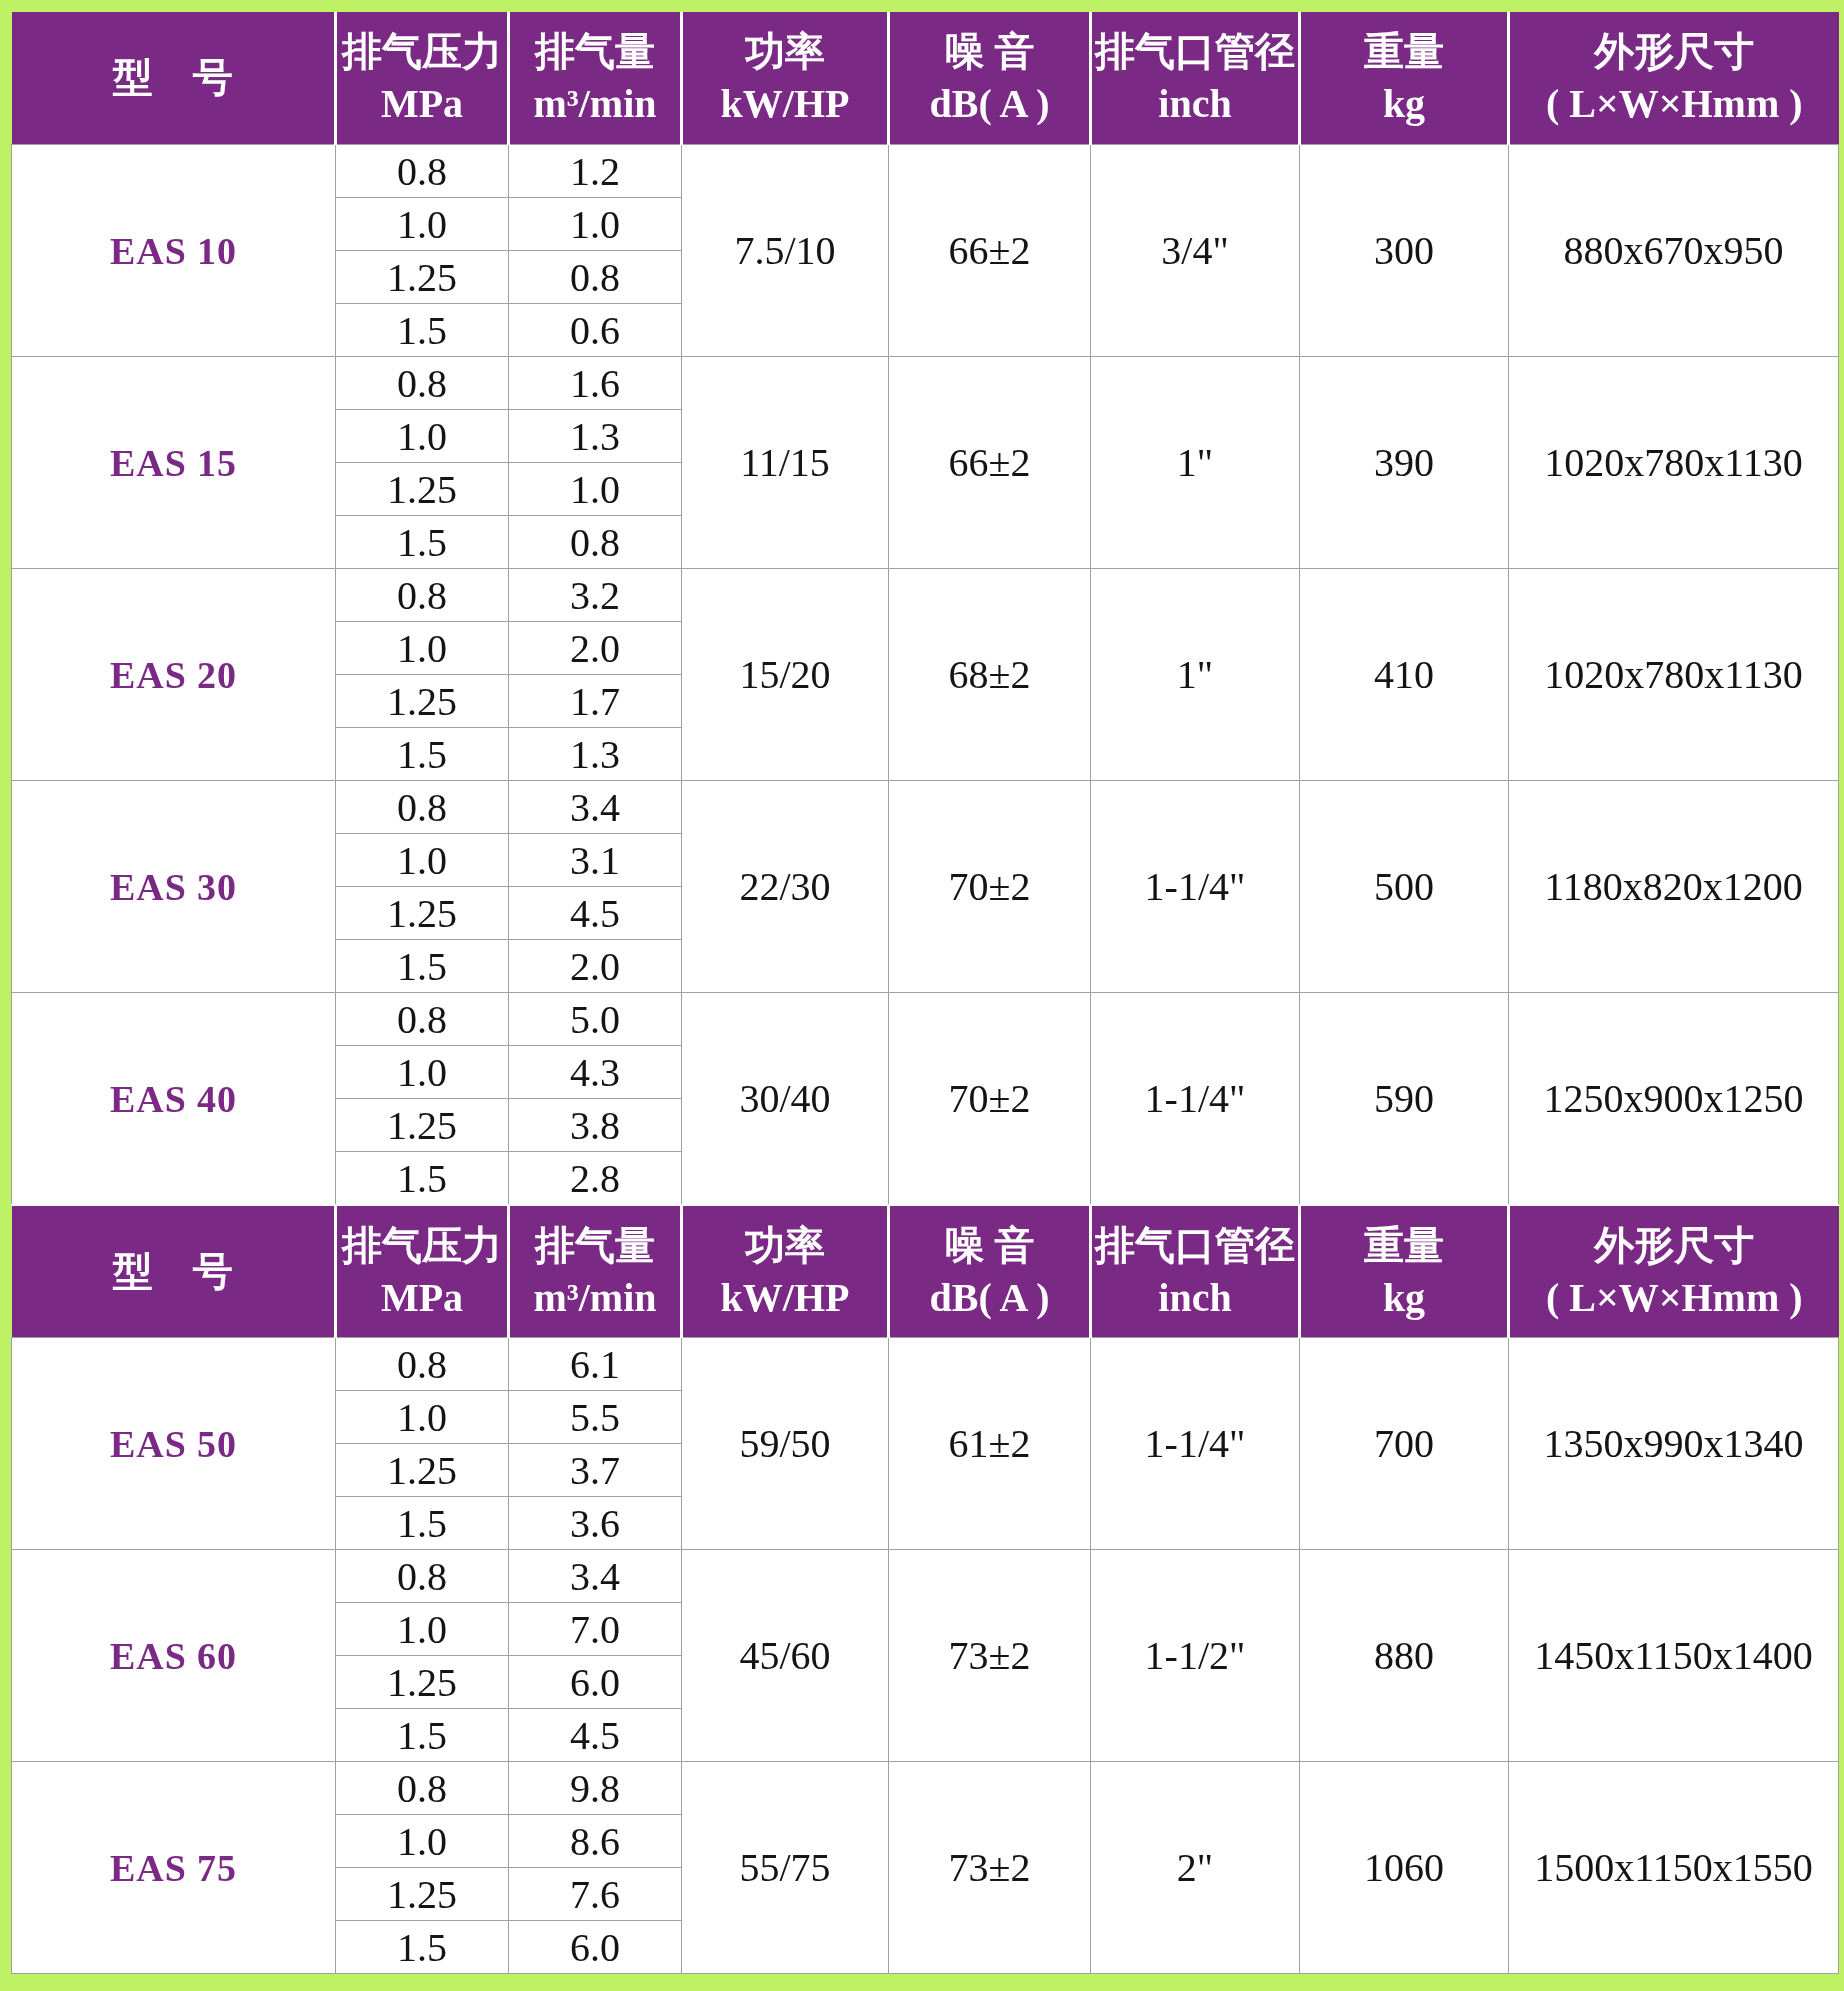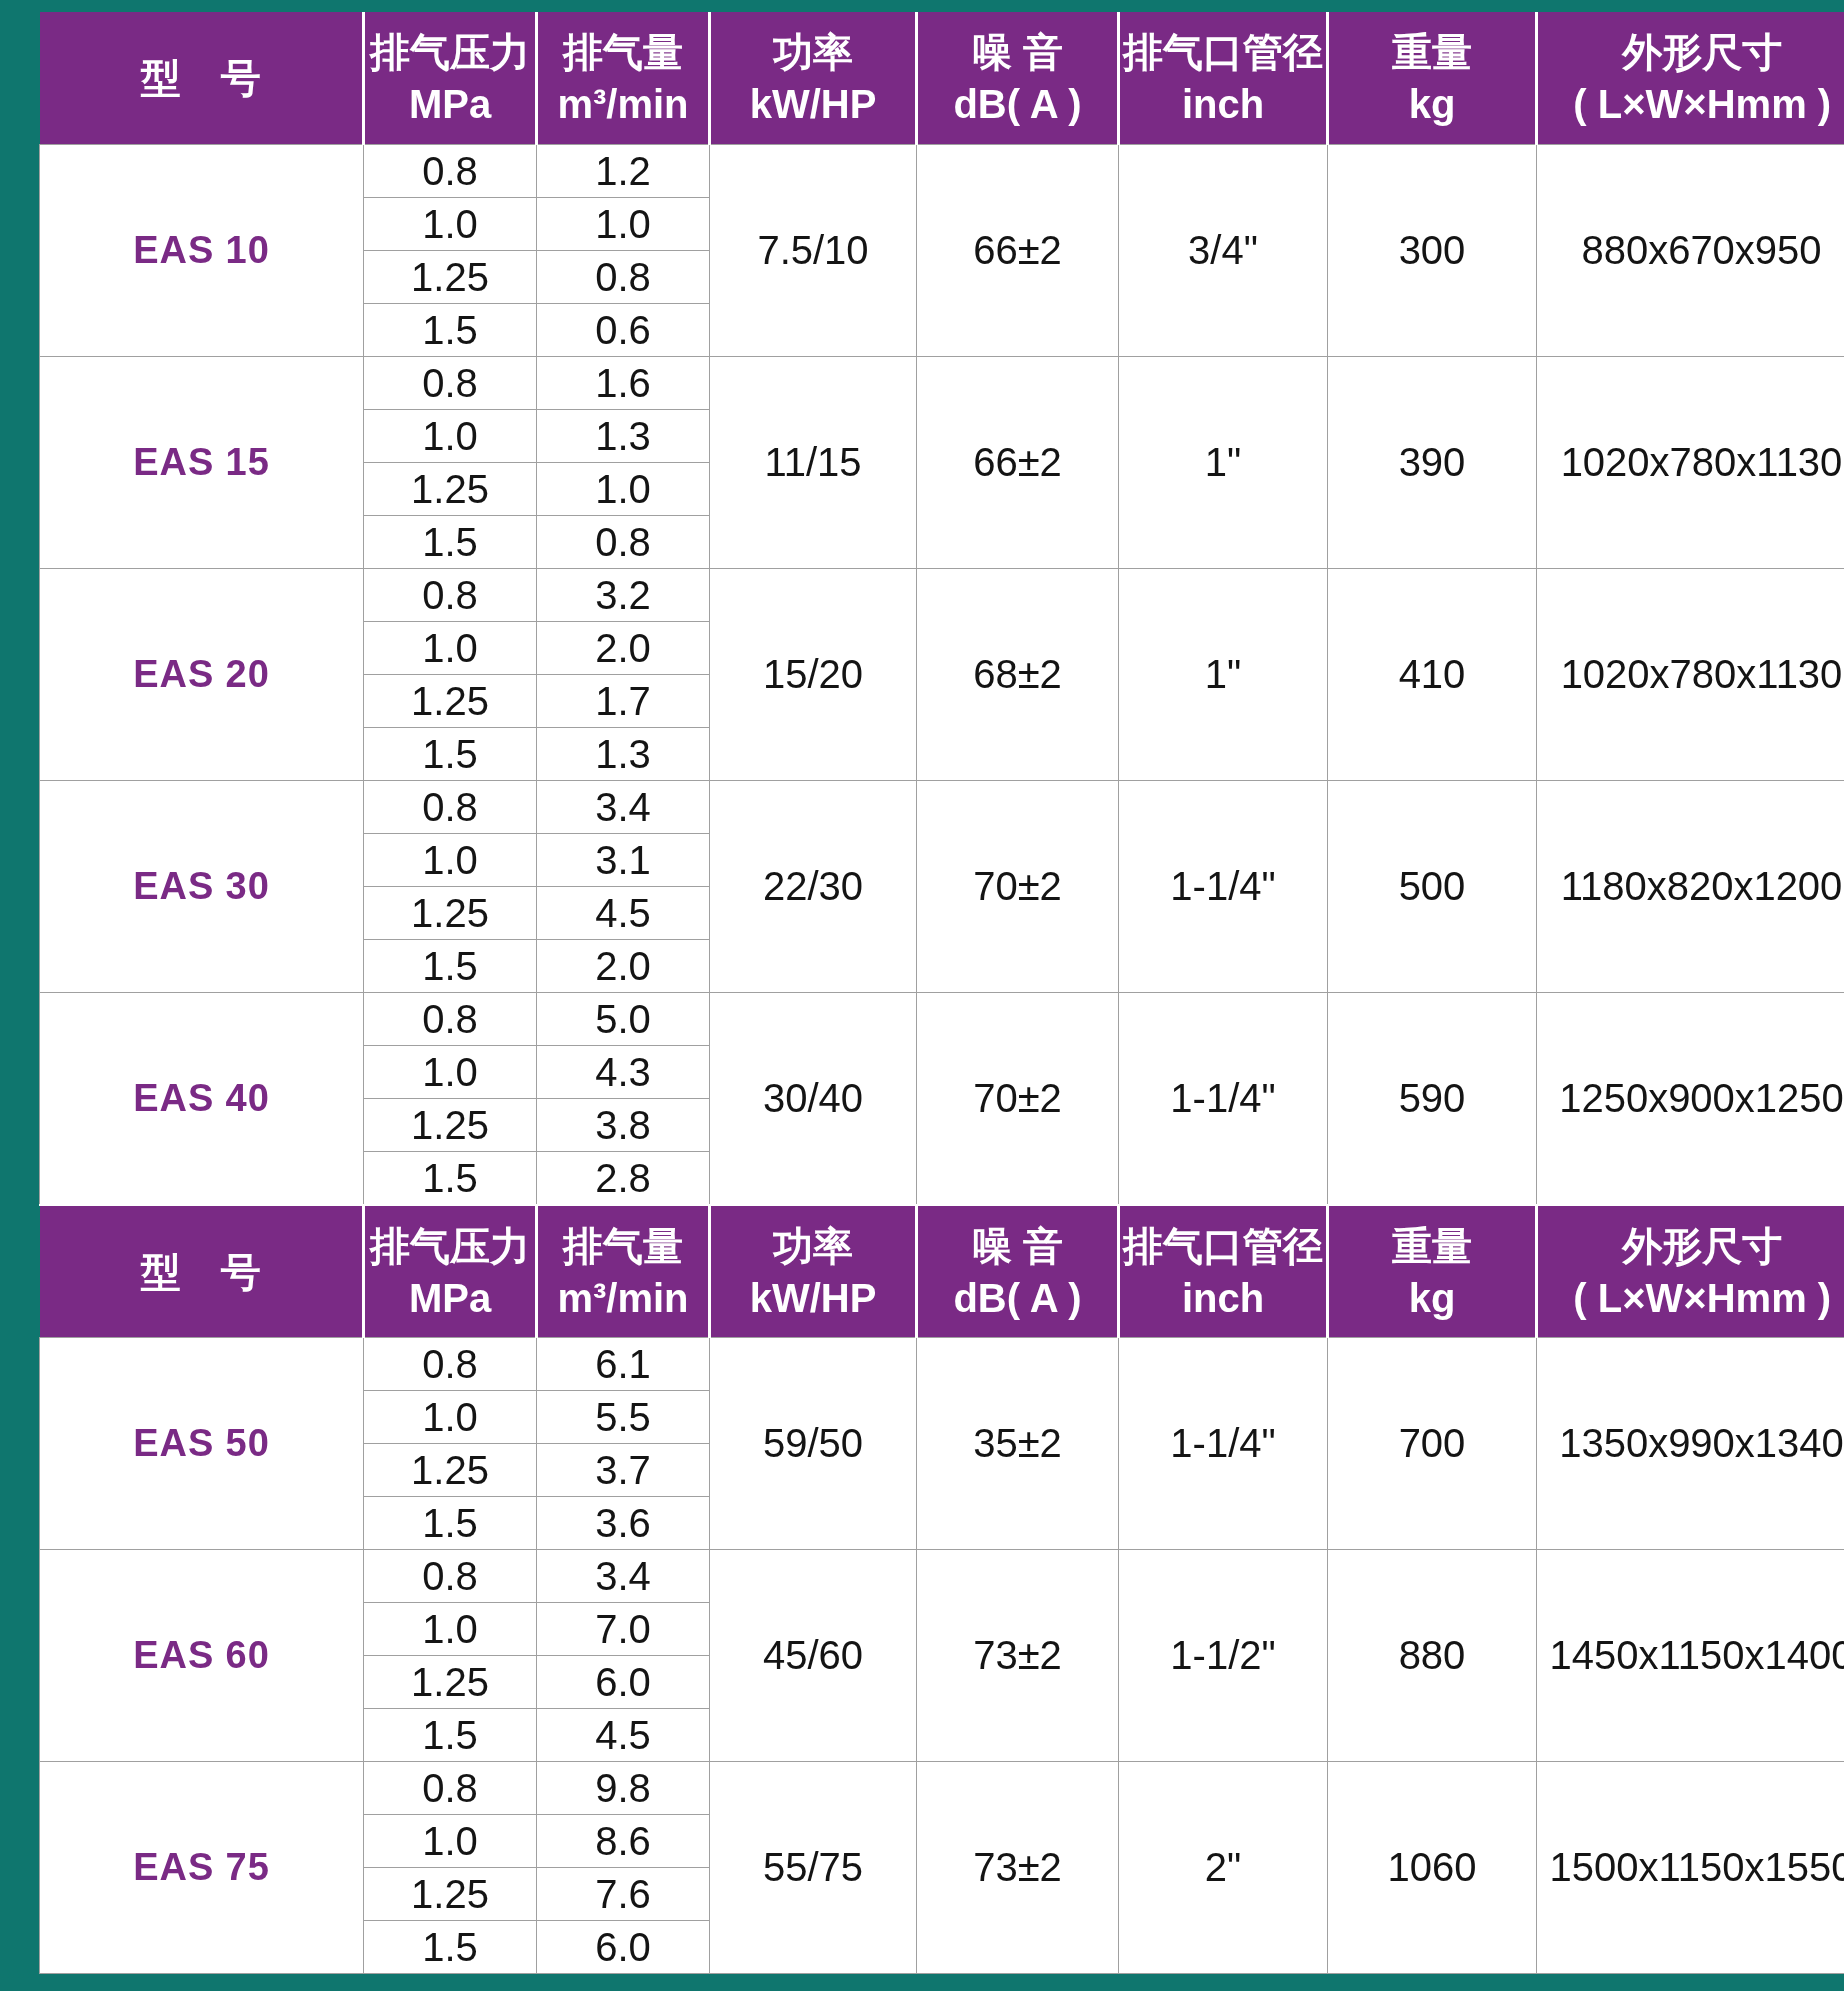--- a/index.html
+++ b/index.html
@@ -1,22 +1,21 @@
 <!DOCTYPE html>
 <html style="font-size:14.5px"><head>
 <meta charset="utf-8">
 <style>
   * { box-sizing: border-box; }
   html, body { margin: 0; padding: 0; background: #ffffff; }
   .page {
     width: 1845px;
     height: 1991px;
-    background: #0f766e;
-    font-family: Liberation Sans, sans-serif;
-    padding-left: 28px;
+    background: #bef264;
+    font-family: Liberation Serif, serif;
   }
   .tablewrap { padding: 11.8px 7.3px 0 11px; }
   table.spec {
     width: 1826px;
     border-collapse: collapse;
     table-layout: fixed;
   }
   
   tbody.hdr th {
     background: #7a2a85;
@@ -264,21 +263,21 @@
             </th>
     </tr>
   </tbody>
 
   <tbody class="block">
     <tr>
       <td class="model" rowspan="4">EAS 50</td>
       <td class="num">0.8</td>
       <td class="num">6.1</td>
       <td class="mcell" rowspan="4">59/50</td>
-      <td class="mcell" rowspan="4">35±2</td>
+      <td class="mcell" rowspan="4">61±2</td>
       <td class="mcell" rowspan="4">1-1/4"</td>
       <td class="mcell" rowspan="4">700</td>
       <td class="mcell" rowspan="4">1350x990x1340</td>
     </tr>
     <tr>
       <td class="num">1.0</td>
       <td class="num">5.5</td>
     </tr>
     <tr>
       <td class="num">1.25</td>

